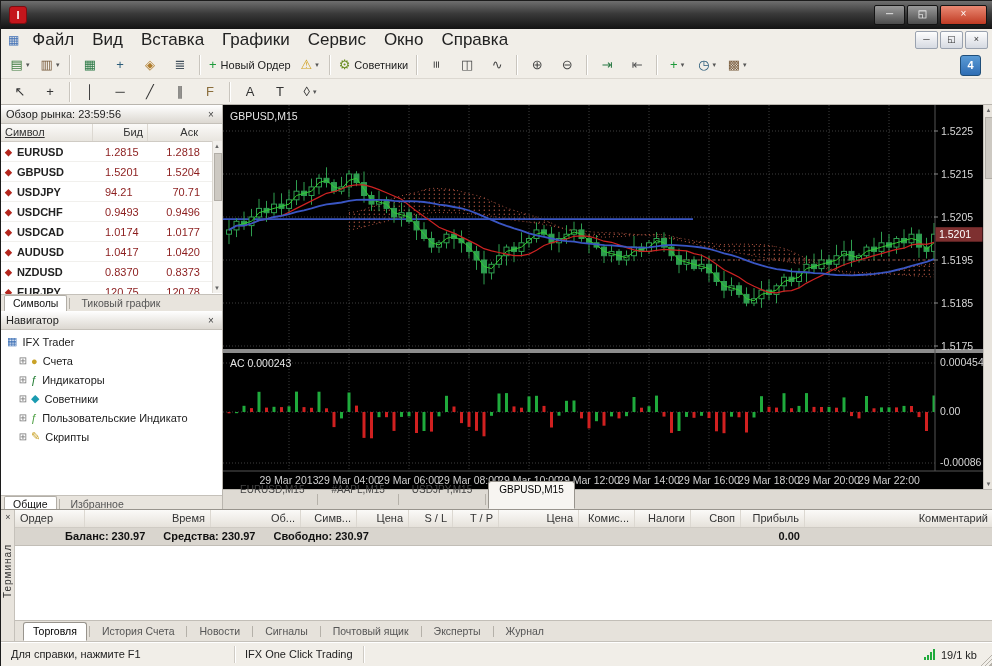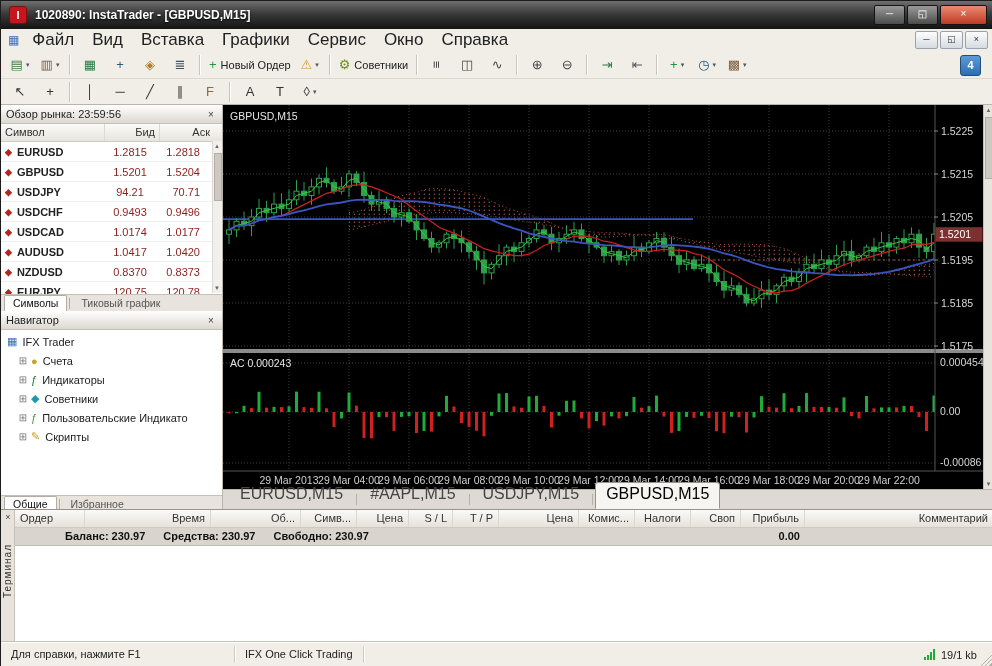--- a/index.html
+++ b/index.html
@@ -40,26 +40,26 @@
   .tfbtn.active{background:#e0ddd6;border:1px solid #98948d;box-shadow:inset 1px 1px 2px rgba(0,0,0,.28);border-radius:2px;}
   
   .panel{position:absolute;left:0;width:222px;background:#fff;border-right:1px solid #b9b5ae;box-sizing:border-box;}
   .mw{top:104px;height:206px;}
   .nv{top:310px;height:198px;}
   .panel-h{height:18px;background:linear-gradient(#ffffff,#dcd8d1);border-bottom:1px solid #c5c1ba;
     display:flex;align-items:center;padding:0 5px;color:#222;}
   .panel-x{margin-left:auto;color:#444;font-size:10px;width:12px;text-align:center;}
   .mw-cols{display:flex;height:18px;background:linear-gradient(#fbfaf8,#e8e5df);border-bottom:1px solid #cfcbc4;color:#333;box-sizing:border-box;}
   .mw-cols div{padding:2px 4px;border-right:1px solid #dcd8d1;box-sizing:border-box;}
-  .c-sym{width:104px;} .c-bid{width:55px;text-align:right;} .c-ask{width:54px;text-align:right;border-right:none!important;}
+  .c-sym{width:92px;text-decoration:underline;} .c-bid{width:55px;text-align:right;} .c-ask{width:54px;text-align:right;border-right:none!important;}
   .mw-body{height:152px;overflow:hidden;position:relative;}
   .mw-row{display:flex;height:19px;align-items:center;border-bottom:1px solid #f1f0ed;}
   .mw-sym{width:104px;display:flex;align-items:center;font-weight:bold;color:#222;box-sizing:border-box;}
   .mw-ico{color:#b3261e;font-size:9px;margin:0 5px 0 4px;}
-  .mw-bid{width:55px;text-align:center;padding-right:5px;color:#8b1d1d;box-sizing:border-box;}
+  .mw-bid{width:55px;text-align:left;padding-right:5px;color:#8b1d1d;box-sizing:border-box;}
   .mw-ask{width:45px;text-align:right;padding-right:5px;color:#8b1d1d;box-sizing:border-box;}
   .mw-sb{position:absolute;right:0;top:0;width:9px;height:152px;background:#f2f0ec;border-left:1px solid #dcd8d1;}
   .mw-sb .thumb{position:absolute;left:1px;top:12px;width:6px;height:46px;background:#cdc9c2;border:1px solid #b2aea7;}
   .mw-sb .sarr{position:absolute;left:0;width:8px;height:10px;font-size:6px;color:#666;text-align:center;line-height:10px;}
   .panel-tabs{height:17px;background:#e8e4dd;border-top:1px solid #c5c1ba;display:flex;align-items:flex-end;padding-left:3px;}
   .ptab{font-size:10.5px;padding:1px 8px 2px;color:#555;border:1px solid transparent;}
   .ptab.active{background:#fff;border:1px solid #b2aea7;border-bottom-color:#fff;border-radius:2px 2px 0 0;color:#111;}
   .tab-div{width:1px;height:11px;background:#b5b1a9;margin:0 2px;align-self:center;}
   .tree{height:163px;overflow:hidden;padding-top:2px;}
   .tree-row{display:flex;align-items:center;height:19px;padding-left:6px;color:#222;}
@@ -69,21 +69,21 @@
   
   .chart{position:absolute;left:222px;top:104px;width:760px;height:384px;background:#000;}
   .chart svg text{font-family:"Liberation Sans",sans-serif;font-size:10.5px;}
   .grid{stroke:#3e3e3e;stroke-dasharray:1,2;stroke-width:1;}
   .cl{fill:none;stroke:#a8513f;stroke-width:1;stroke-dasharray:1,3;}
   .vsb{position:absolute;left:982px;top:104px;width:10px;height:384px;background:#e8e4dd;border-left:1px solid #c5c1ba;box-sizing:border-box;}
   .vsb .a{position:absolute;left:0;width:9px;height:10px;font-size:6px;color:#666;text-align:center;line-height:10px;}
   .vsb .th{position:absolute;left:1px;top:12px;width:6px;height:60px;background:#cdc9c2;border:1px solid #b2aea7;}
   .chart-tabs{position:absolute;left:222px;top:488px;width:770px;height:20px;background:#dedad3;border-top:1px solid #b9b5ae;
     display:flex;align-items:flex-end;padding-left:6px;box-sizing:border-box;}
-  .ctab{font-size:16px;color:#444;padding:2px 10px 5px;border:1px solid transparent;}
+  .ctab{font-size:10px;color:#444;padding:2px 10px 13px;border:1px solid transparent;}
   .ctab.active{background:#f7f5f1;border:1px solid #98948d;border-bottom-color:#f7f5f1;border-radius:3px 3px 0 0;color:#000;}
   
   .terminal{position:absolute;left:0;top:508px;width:992px;height:132px;background:#fff;border-top:1px solid #98948d;box-sizing:border-box;}
   .term-strip{position:absolute;left:0;top:0;width:14px;height:131px;background:#e8e4dd;border-right:1px solid #c5c1ba;box-sizing:border-box;}
   .term-x{position:absolute;left:1px;top:2px;width:12px;height:12px;font-size:9px;color:#444;text-align:center;}
   .term-vlabel{position:absolute;left:1px;top:34px;font-size:10px;color:#333;writing-mode:vertical-rl;transform:rotate(180deg);letter-spacing:1px;}
   .term-cols{position:absolute;left:14px;top:0;right:0;height:18px;background:linear-gradient(#fbfaf8,#e6e2db);
     border-bottom:1px solid #cfcbc4;display:flex;box-sizing:border-box;}
   .tcol{border-right:1px solid #dcd8d1;padding:2px 5px;text-align:right;color:#333;box-sizing:border-box;white-space:nowrap;overflow:hidden;}
   .tcol.first{text-align:left;}
@@ -108,21 +108,20 @@
   .grip{position:absolute;right:1px;bottom:1px;width:13px;height:13px;
     background:linear-gradient(135deg,transparent 55%,#b5b1a9 55%,#b5b1a9 60%,transparent 60%,transparent 70%,#b5b1a9 70%,#b5b1a9 75%,transparent 75%,transparent 85%,#b5b1a9 85%);}
 </style>
 </head>
 <body>
 
 <div id="app">
 
   <div class="titlebar">
     <div class="app-icon">I</div>
-    <span class="wtitle">1020890: InstaTrader - [GBPUSD,M15]</span>
     <div class="win-controls">
       <div class="wbtn">─</div>
       <div class="wbtn">◱</div>
       <div class="wbtn close">×</div>
     </div>
   </div>
 
   <div class="menubar">
     <span class="mdi-icon">▦</span>
     <div id="menu-items" style="display:flex">
@@ -782,29 +781,44 @@
         <div class="tcol first" style="width: 70px;">Ордер</div>
         <div class="tcol" style="width: 126px;">Время</div>
         <div class="tcol" style="width: 46px; margin-top: 32px;">Тип</div>
         <div class="tcol" style="width: 44px;">Об...</div>
         <div class="tcol" style="width: 56px;">Симв...</div>
         <div class="tcol" style="width: 52px;">Цена</div>
         <div class="tcol" style="width: 44px;">S / L</div>
         <div class="tcol" style="width: 46px;">T / P</div>
         <div class="tcol" style="width: 80px;">Цена</div>
         <div class="tcol" style="width: 56px;">Комис...</div>
-        <div class="tcol" style="width: 56px; text-align: center;">Налоги</div>
+        <div class="tcol" style="width: 56px;">Налоги</div>
         <div class="tcol" style="width: 50px;">Своп</div>
         <div class="tcol" style="width: 64px;">Прибыль</div>
         <div class="tcol last">Комментарий</div>
       </div>
     <div class="term-balance">
       <span class="bal-wrap" id="bal-wrap"><span class="bal-seg">Баланс: 230.97</span><span class="bal-seg">Средства: 230.97</span><span class="bal-seg">Свободно: 230.97</span></span>
       <span class="bal-profit">0.00</span>
     </div>
+    <div class="term-tabs" id="term-tabs">
+        <span class="ttab active">Торговля</span>
+        <span class="tab-div"></span>
+        <span class="ttab">История Счета</span>
+        <span class="tab-div"></span>
+        <span class="ttab">Новости</span>
+        <span class="tab-div"></span>
+        <span class="ttab">Сигналы</span>
+        <span class="tab-div"></span>
+        <span class="ttab">Почтовый ящик</span>
+        <span class="tab-div"></span>
+        <span class="ttab">Эксперты</span>
+        <span class="tab-div"></span>
+        <span class="ttab">Журнал</span>
+      </div>
   </div>
 
   <div class="statusbar">
     <div class="ss ss1">Для справки, нажмите F1</div>
     <div class="ss">IFX One Click Trading</div>
     <div class="traffic">
       <span class="bars">
         <span style="height:3px"></span>
           <span style="height:5px"></span>
           <span style="height:8px"></span>

